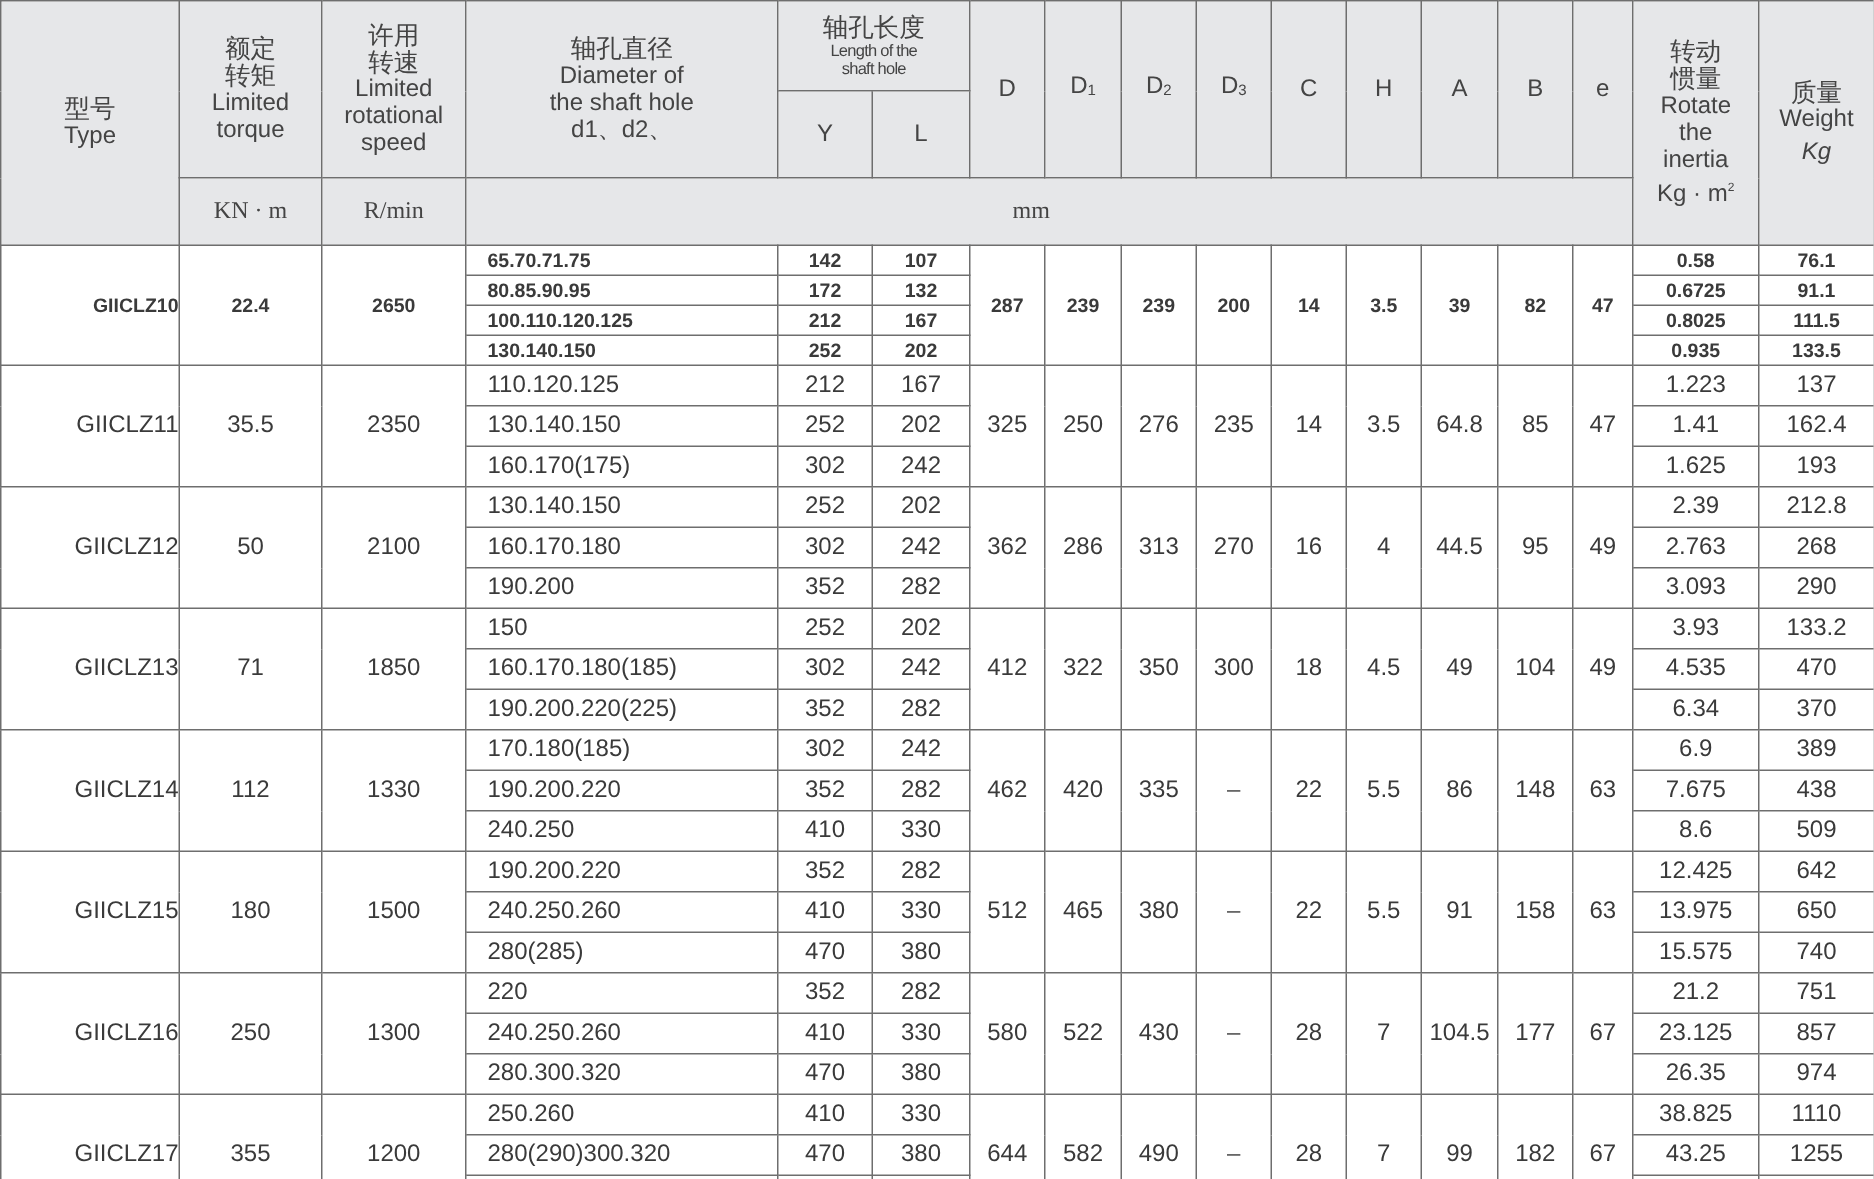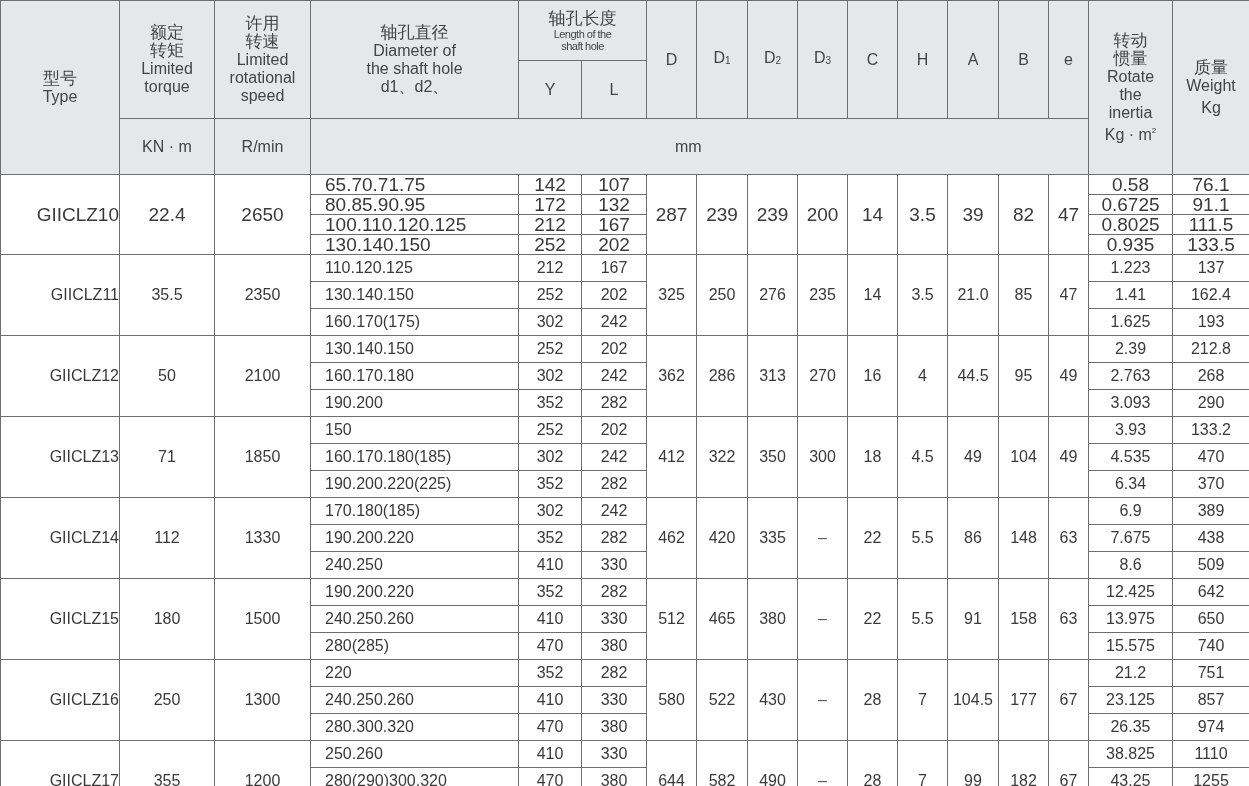--- a/index.html
+++ b/index.html
@@ -3,28 +3,28 @@
 <meta charset="utf-8">
 <style>
   html, body { margin: 0; padding: 0; background: #ffffff; }
   body { width: 1249px; height: 786px; overflow: hidden; font-family: "Liberation Sans", "DejaVu Sans", sans-serif; color: #3a3a3a; }
   table { border-collapse: collapse; table-layout: fixed; width: 1249px; }
   td, th { border: 1.5px solid #6e6e6e; text-align: center; vertical-align: middle; padding: 0; font-weight: normal; overflow: hidden; white-space: nowrap; }
   thead th { background: #e6e7e9; color: #444; font-size: 16px; line-height: 18px; }
   thead th .cn { display: block; font-size: 17px; }
   thead th .en { display: block; }
   thead th .small { display: block; font-size: 11px; line-height: 12px; letter-spacing: -0.5px; }
-  thead th .unit { display: block; margin-top: 4px; }
+  thead th .unit { display: block; margin-top: 4px; font-style: italic; }
   .hdr-top { height: 60px; }
   .hdr-sub { height: 58px; }
-  .hdr-mm { height: 56px; }
+  .hdr-mm { height: 45px; font-family: Liberation Serif, serif; }
   tbody td { font-size: 16px; height: 26px; line-height: 18px; }
   td.dia { text-align: left; padding-left: 14px; }
   td.type { font-size: 16px; text-align: right; }
-  tr.g10 td { height: 19px; font-size: 19px; line-height: 16px; }
+  tr.g10 td { height: 19px; font-size: 13px; line-height: 16px; font-weight: bold; }
   td.dash { color: #555; }
   sub { font-size: 10px; vertical-align: -1px; }
   sup { font-size: 8px; vertical-align: 7px; }
 </style>
 </head>
 <body>
 
 <table>
   <colgroup>
     <col style="width:119px">
@@ -155,21 +155,21 @@
         <td rowspan="3">2350</td>
         <td class="dia">110.120.125</td>
         <td>212</td>
         <td>167</td>
         <td rowspan="3">325</td>
         <td rowspan="3">250</td>
         <td rowspan="3">276</td>
         <td rowspan="3">235</td>
         <td rowspan="3">14</td>
         <td rowspan="3">3.5</td>
-        <td rowspan="3">21.0</td>
+        <td rowspan="3">64.8</td>
         <td rowspan="3">85</td>
         <td rowspan="3">47</td>
         <td>1.223</td>
         <td>137</td>
       </tr>
       <tr>
         <td class="dia">130.140.150</td>
         <td>252</td>
         <td>202</td>
         <td>1.41</td>

